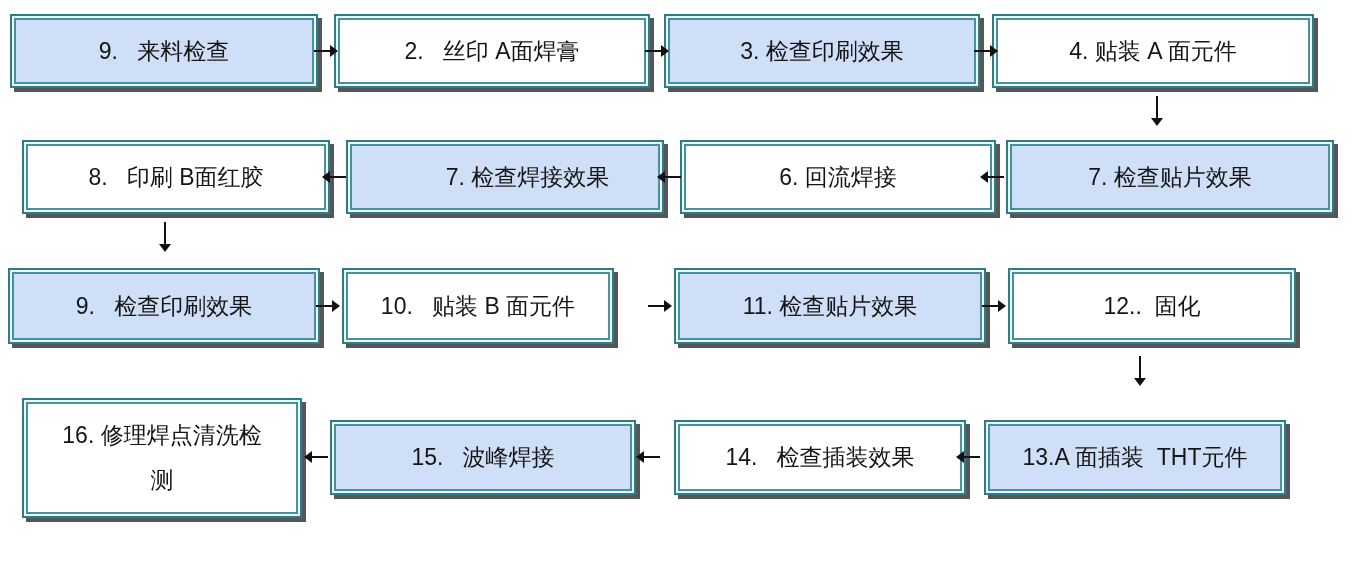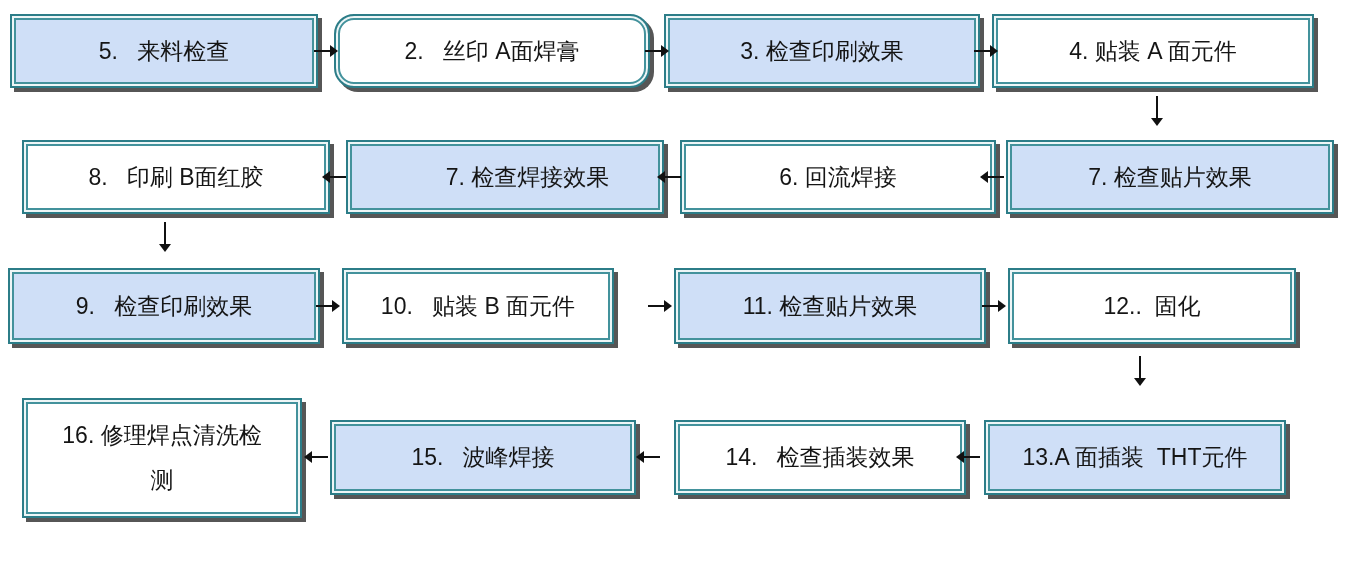--- a/index.html
+++ b/index.html
@@ -38,23 +38,23 @@
   .ar.down{width:12px;height:30px;}
   .ar.down .shaft{left:5px;top:0;width:2px;height:22px;}
   .ar.down .head{bottom:0;left:0;border-top:8px solid #111;border-left:6px solid transparent;border-right:6px solid transparent;}
 </style>
 </head>
 <body>
 
 <div id="canvas">
 
   <div class="node blue" style="left:10px;  top:14px; width:308px; height:74px;">
-      <span class="label">5.   来料检查</span>
+      <span class="label">9.   来料检查</span>
     </div>
-  <div class="node white" style="left:334px; top:14px; width:316px; height:74px;border-radius:20px;">
+  <div class="node white" style="left:334px; top:14px; width:316px; height:74px;">
       <span class="label">2.   丝印 A面焊膏</span>
     </div>
   <div class="node blue" style="left:664px; top:14px; width:316px; height:74px;">
       <span class="label">3. 检查印刷效果</span>
     </div>
   <div class="node white" style="left:992px; top:14px; width:322px; height:74px;">
       <span class="label">4. 贴装 A 面元件</span>
     </div>
 
   <div class="ar right" style="left:314px; top:45px;">

